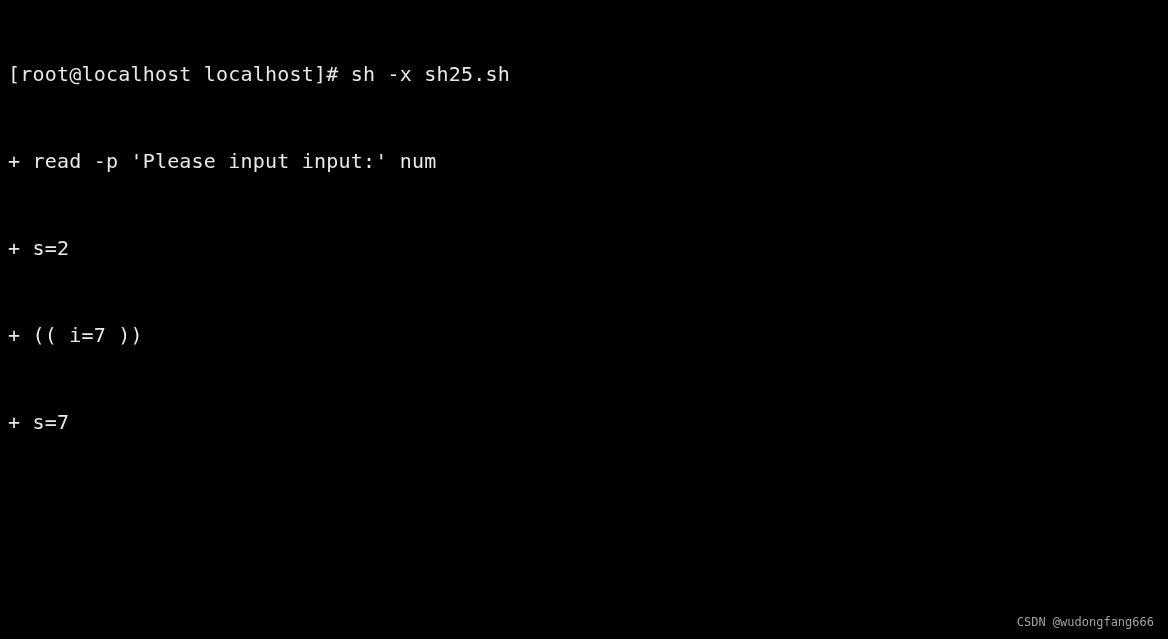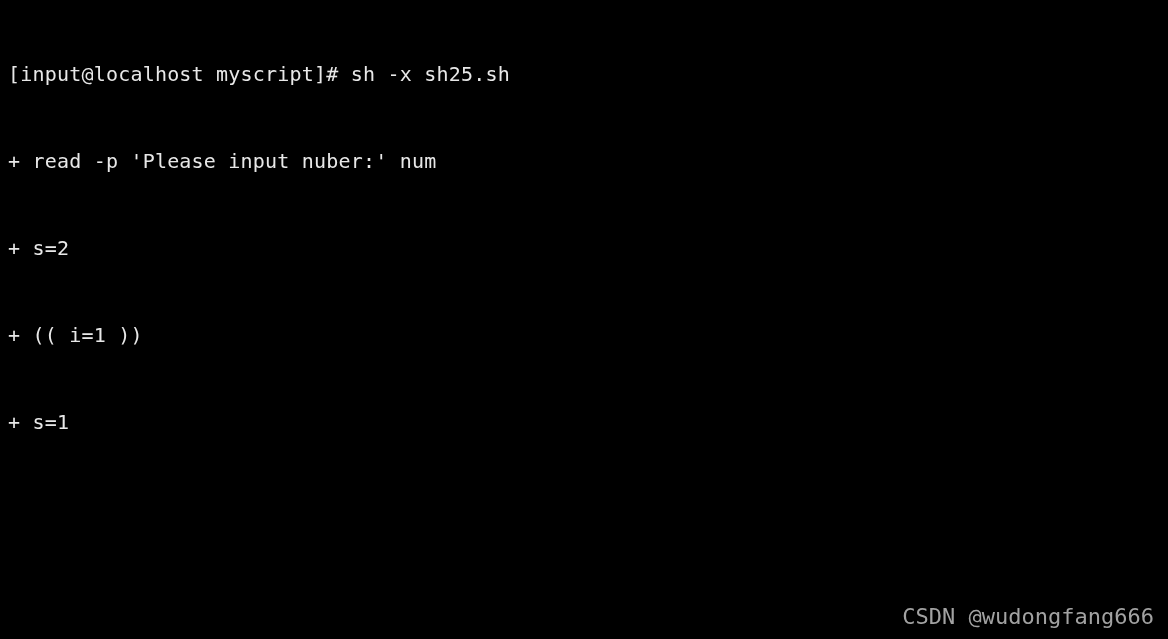--- a/index.html
+++ b/index.html
@@ -20,35 +20,35 @@
     padding: 2px 8px;
     letter-spacing: 0.2px;
   }
   .line { display: block; }
   .watermark {
     position: absolute;
     right: 14px;
     bottom: 10px;
     color: #bfbfbf;
     font-family: "Consolas", "Menlo", monospace;
-    font-size: 22px;
+    font-size: 12px;
     opacity: 0.85;
     pointer-events: none;
     user-select: none;
   }
 </style>
 </head>
 <body>
 
 <div class="terminal">
-  <span class="line">[input@localhost myscript]# sh -x sh25.sh</span>
-  <span class="line">+ read -p 'Please input nuber:' num</span>
+  <span class="line">[root@localhost localhost]# sh -x sh25.sh</span>
+  <span class="line">+ read -p 'Please input input:' num</span>
   <span class="line">+ s=2</span>
-  <span class="line">+ (( i=1 ))</span>
-  <span class="line">+ s=1</span>
+  <span class="line">+ (( i=7 ))</span>
+  <span class="line">+ s=7</span>
   
   
   
   
   
   
   
   
   
   

